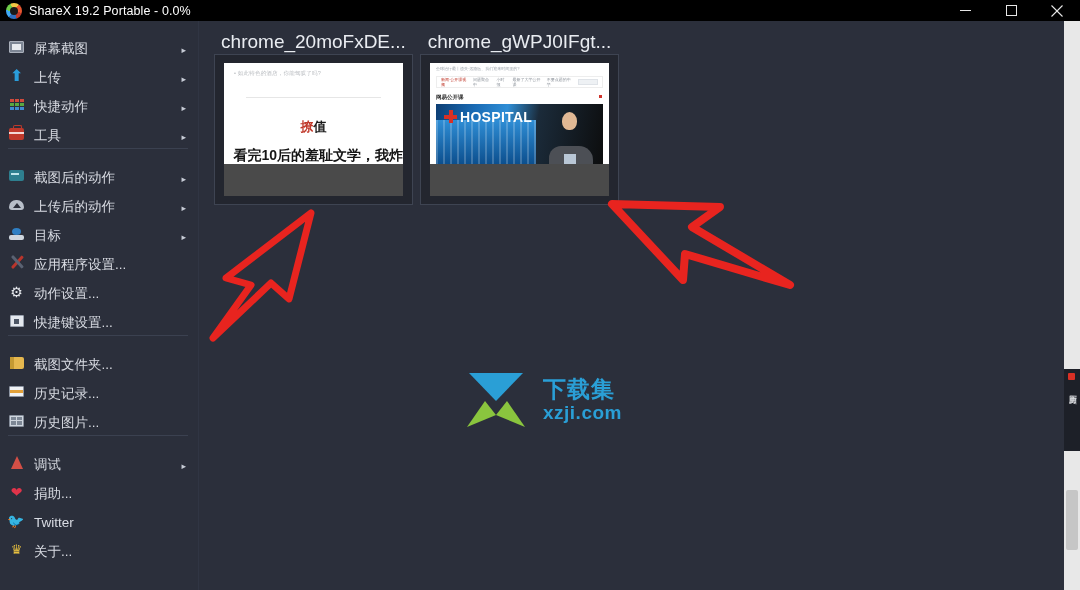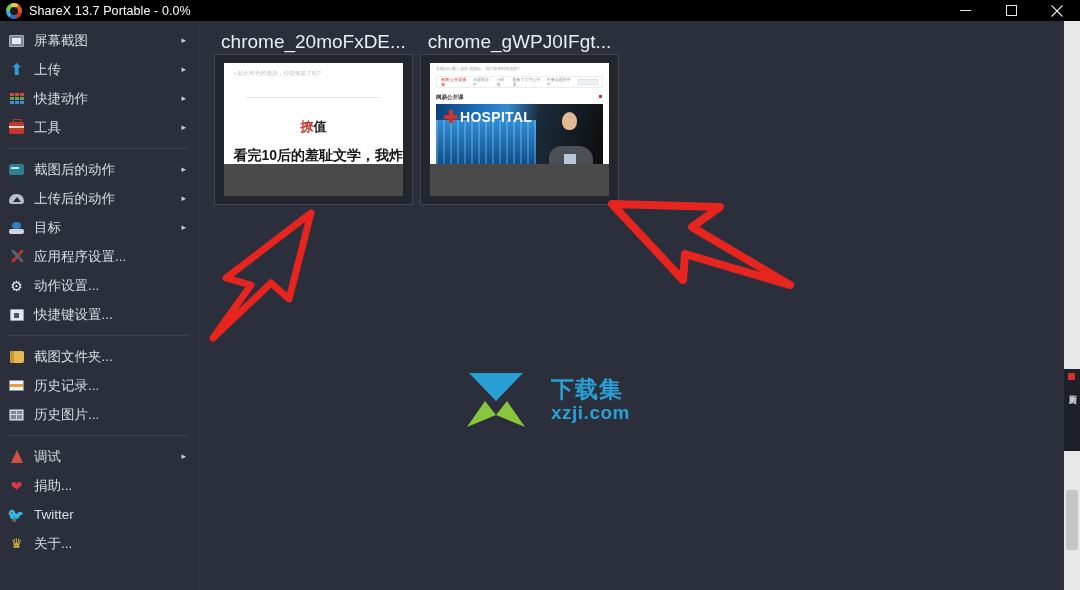--- a/index.html
+++ b/index.html
@@ -54,21 +54,21 @@
   
   #sidebar {
     position: absolute; top: 21px; left: 0;
     width: 199px; height: 569px;
     background: #2b2f3b;
     padding-top: 5px;
     border-right: 1px solid #303543;
   }
   .menu-item {
     height: 29px;
-    display: flex; align-items: center;
+    display: flex; align-items: flex-end;
     padding-left: 8px; padding-right: 8px;
     position: relative;
   }
   .menu-item .mi-icon {
     width: 17px; height: 17px; flex: 0 0 17px;
     margin-right: 9px;
     display: flex; align-items: center; justify-content: center;
     position: relative;
   }
   .menu-item .mi-label {
@@ -323,21 +323,21 @@
     width: 12px; height: 26px; background: #b9c7d6;
   }
 
   
   #arrow1 { position: absolute; left: 5px; top: 180px; }
   #arrow2 { position: absolute; left: 400px; top: 170px; }
 
   
   #watermark {
     position: absolute; left: 265px; top: 350px;
-    display: flex; align-items: center; gap: 24px;
+    display: flex; align-items: center; gap: 16px;
   }
   #wm-text { display: flex; flex-direction: column; line-height: 1; }
   #wm-cn {
     color: #2a9fd6; font-size: 23px; font-weight: bold;
     letter-spacing: 1px;
   }
   #wm-url {
     color: #2a9fd6; font-size: 19px; font-weight: bold;
     letter-spacing: .5px; margin-top: 2px;
   }
@@ -367,21 +367,21 @@
   }
 </style>
 </head>
 <body>
 
 <div id="titlebar">
   <div id="app-icon">
     <div class="ring"></div>
       <div class="hole"></div>
   </div>
-  <div id="window-title">ShareX 13.7 Portable - 0.0%</div>
+  <div id="window-title">ShareX 19.2 Portable - 0.0%</div>
   <div id="window-controls">
     <div class="ctl">
       <svg width="11" height="11" viewBox="0 0 11 11">
           <line x1="0" y1="5.5" x2="11" y2="5.5" stroke="#e6e6e6" stroke-width="1"></line>
         </svg>
     </div>
     <div class="ctl">
       <svg width="11" height="11" viewBox="0 0 11 11">
           <rect x="0.5" y="0.5" width="10" height="10" fill="none" stroke="#e6e6e6" stroke-width="1"></rect>
         </svg>

